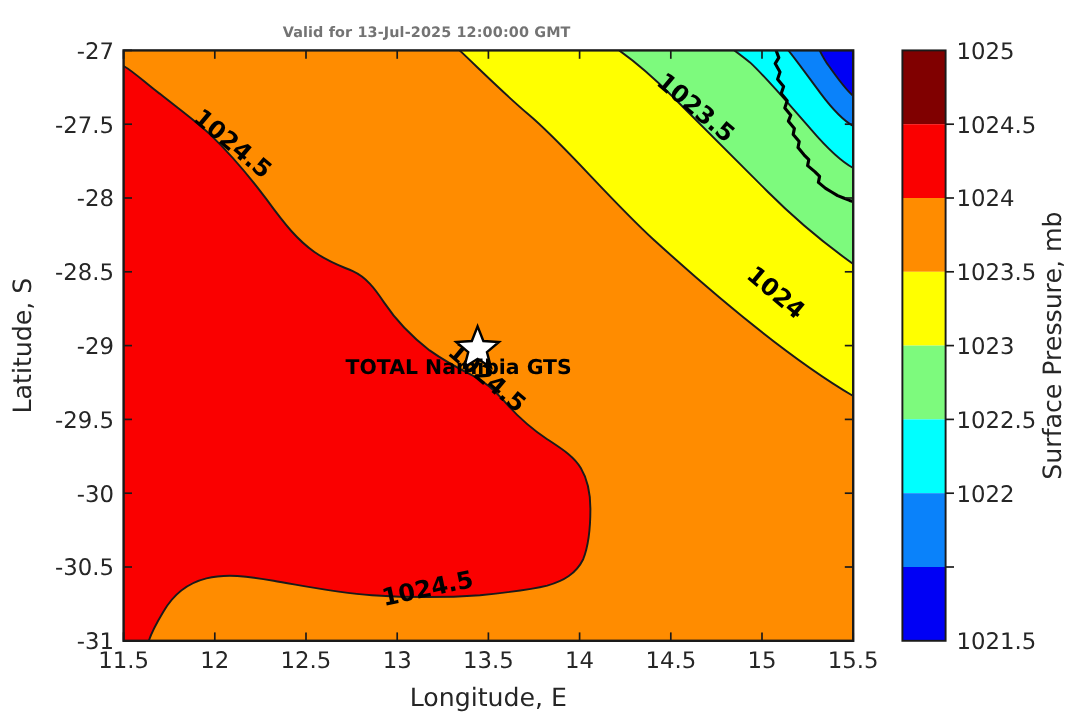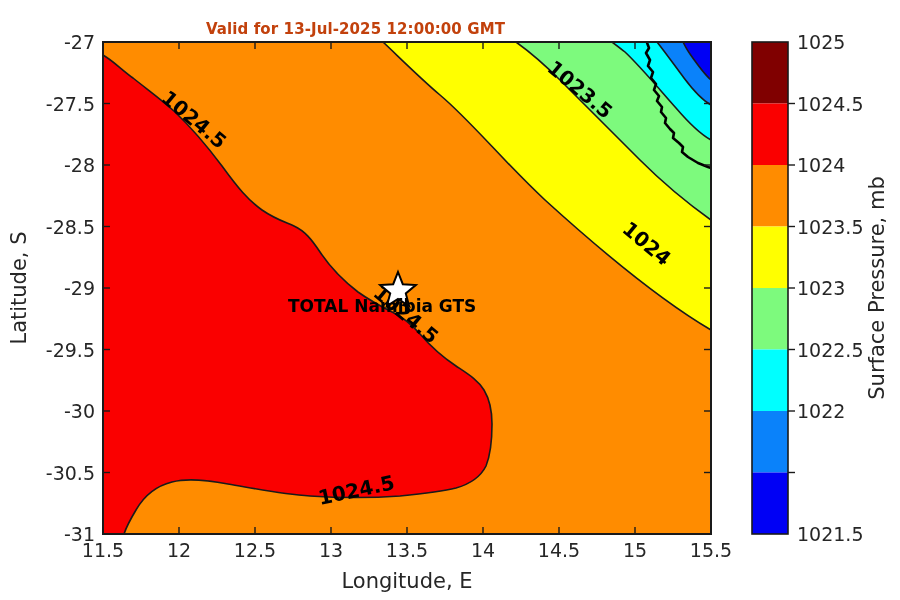--- a/index.html
+++ b/index.html
@@ -4,21 +4,21 @@
 <style>
   html,body{margin:0;padding:0;}
   body{
     width:900px;height:600px;background:#ffffff;
     font-family:"DejaVu Sans","Liberation Sans",sans-serif;
     overflow:hidden;position:relative;
   }
   #root{position:absolute;inset:0;}
   .title{
     position:absolute;left:0;top:20px;width:711px;text-align:center;
-    font-size:15px;font-weight:bold;color:#c2410c;letter-spacing:0.1px;
+    font-size:12px;font-weight:bold;color:#737373;letter-spacing:0.1px;
   }
   svg{position:absolute;left:0;top:0;}
   .tick-lbl{font-size:19px;fill:#262626;font-family:"DejaVu Sans","Liberation Sans",sans-serif;}
   .axis-title{font-size:21px;fill:#262626;font-family:"DejaVu Sans","Liberation Sans",sans-serif;}
   .cb-lbl{font-size:19px;fill:#262626;font-family:"DejaVu Sans","Liberation Sans",sans-serif;}
   .contour-lbl{
     font-size:20px;font-weight:bold;fill:#000;
     font-family:"DejaVu Sans","Liberation Sans",sans-serif;
   }
   .station-lbl{

